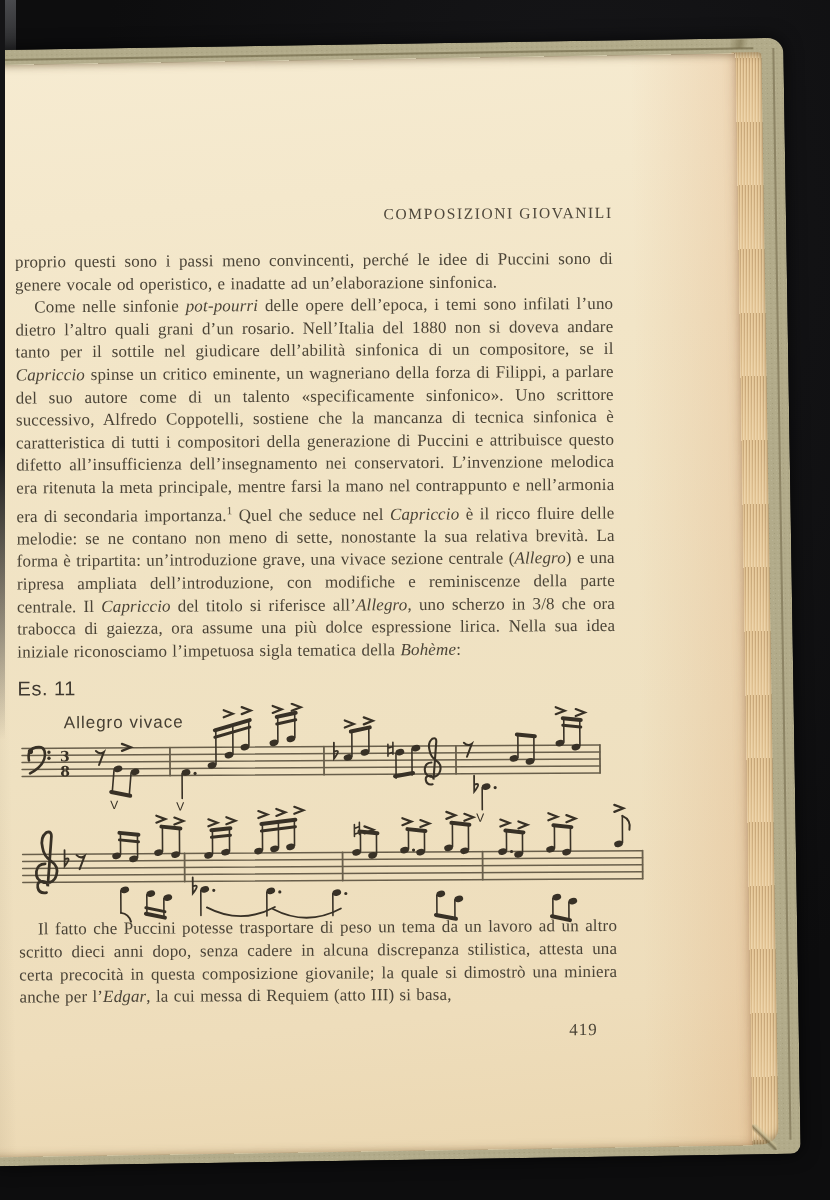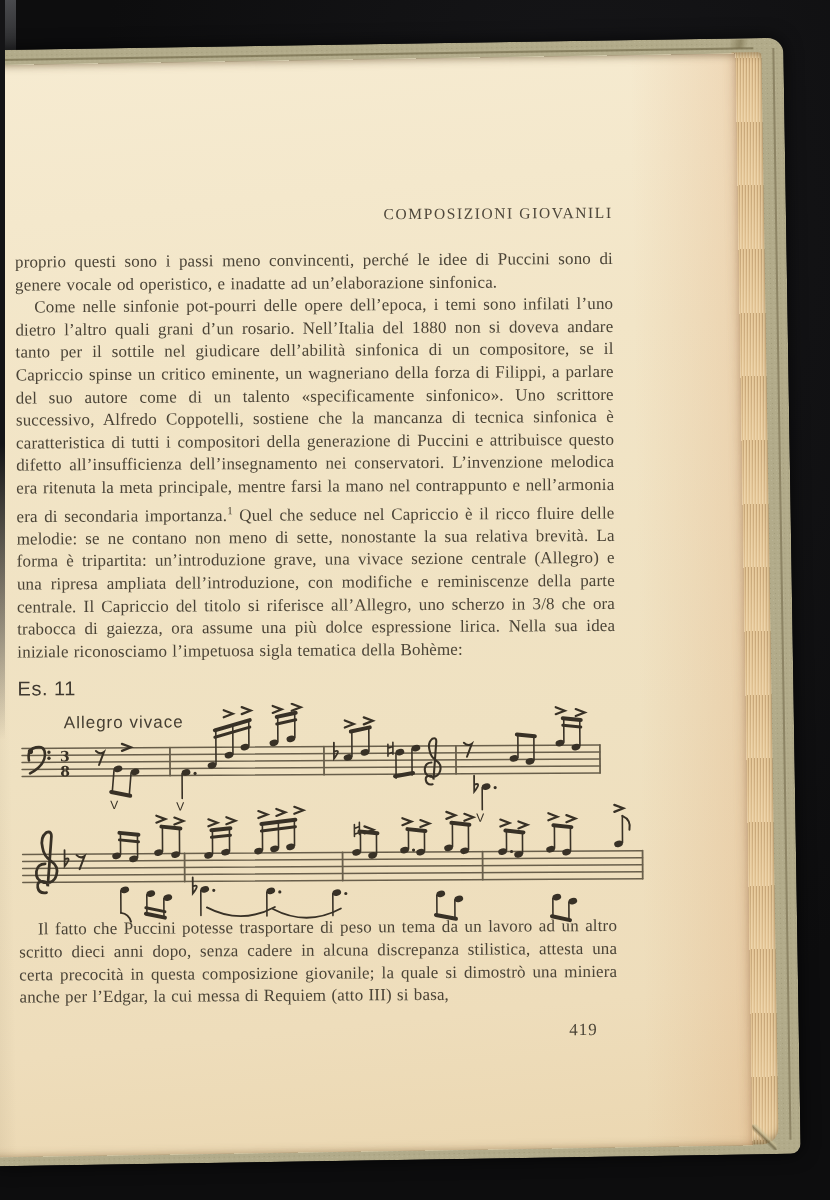--- a/index.html
+++ b/index.html
@@ -59,21 +59,21 @@
     margin-top:146px;text-align:right;
     font-size:15.5px;letter-spacing:1.6px;color:#4e473b;
   }
   .para{
     font-size:17px;line-height:22.6px;letter-spacing:.15px;word-spacing:.8px;
     color:#4b4437;text-align:justify;margin:0;
   }
   .para.indent{text-indent:19px;}
   .para.first{margin-top:26px;}
   .para sup{font-size:11px;}
-  .it{}
+  .it{font-style:italic;}
   .es-label{
     margin-top:14px;
     font-family:"Liberation Sans", sans-serif;
     font-size:20px;color:#3f3930;letter-spacing:.5px;
   }
   .music{margin:4px 0 0 -6px;}
   .music svg{display:block;}
   .lower{margin-top:-12px;}
   .folio{margin:14px 20px 0 0;text-align:right;font-size:17px;color:#4b4437;letter-spacing:1px;}
   .left-shade{position:absolute;left:0;top:0;width:5px;height:740px;

